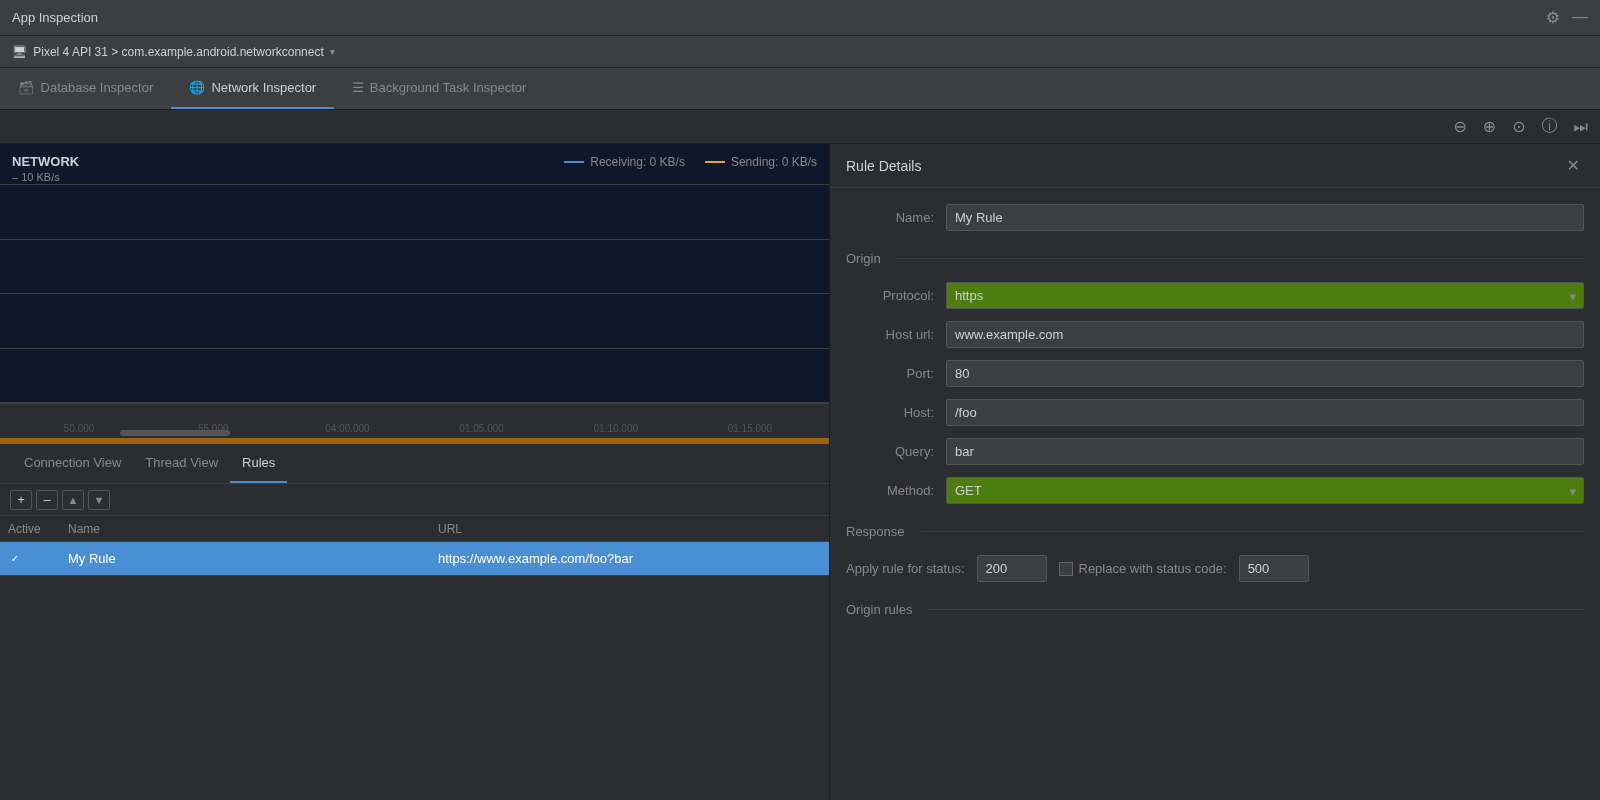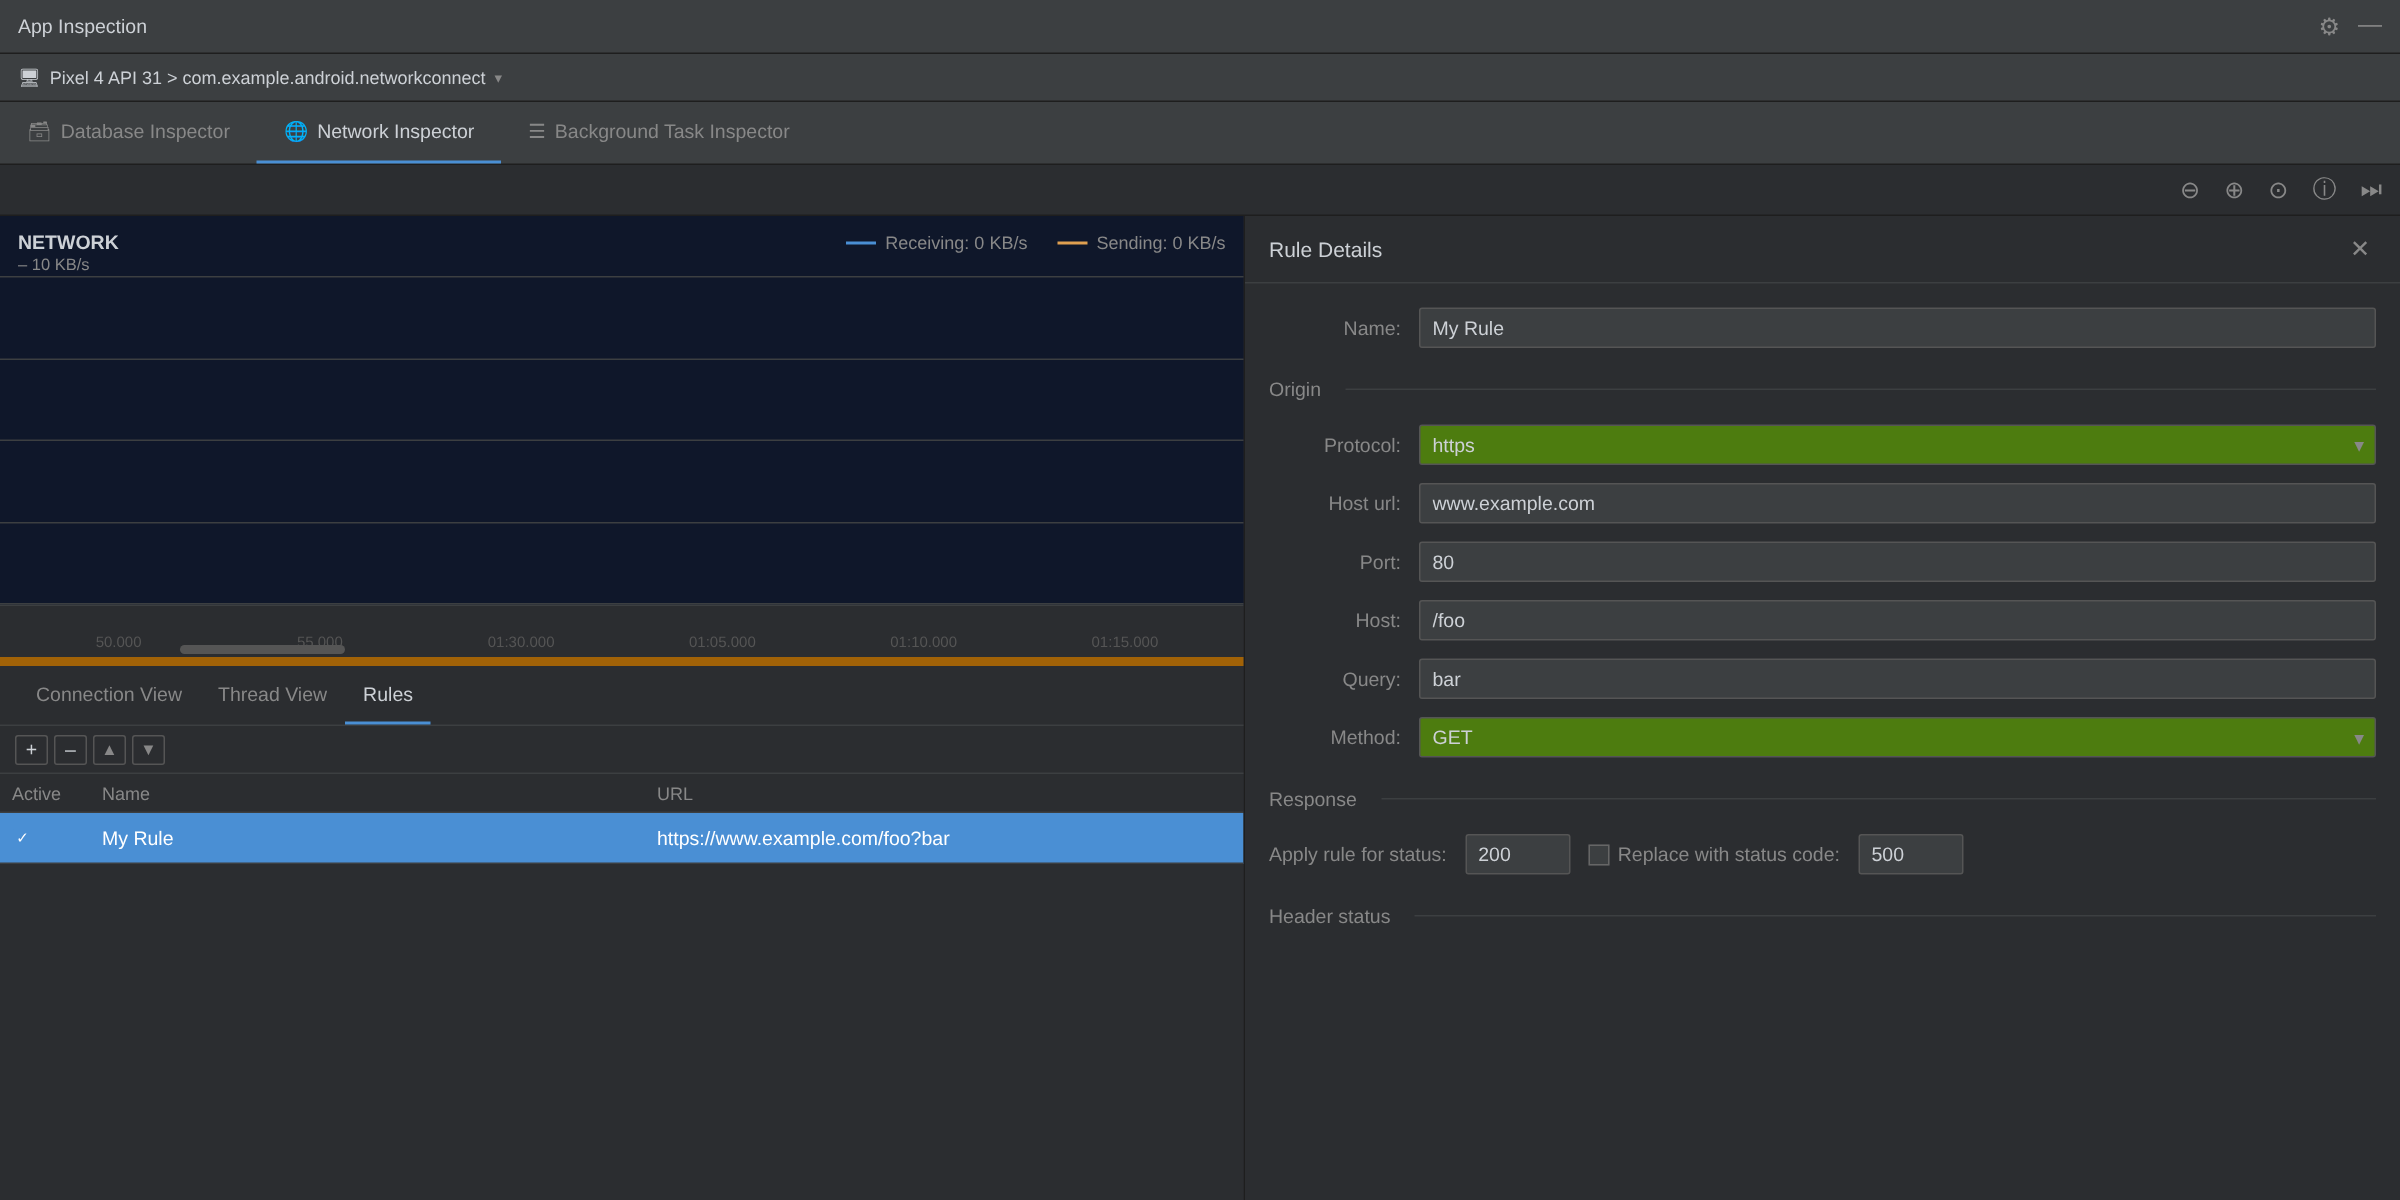--- a/index.html
+++ b/index.html
@@ -531,21 +531,21 @@
         <div class="chart-grid-line"></div>
         <div class="chart-grid-line"></div>
         <div class="chart-grid-line"></div>
       </div>
     </div>
 
     <div class="timeline-area">
       <div class="timeline-ticks">
         <span class="tick-label">50.000</span>
         <span class="tick-label">55.000</span>
-        <span class="tick-label">01:30.000</span>
+        <span class="tick-label">04:00.000</span>
         <span class="tick-label">01:05.000</span>
         <span class="tick-label">01:10.000</span>
         <span class="tick-label">01:15.000</span>
       </div>
       <div class="timeline-scrollbar"></div>
     </div>
 
     <div class="view-tabs">
       <div class="view-tab">
         <span>Connection View</span>
@@ -652,20 +652,20 @@
         <span class="response-label">Apply rule for status:</span>
         <input class="response-input-sm" type="text" value="200" style="">
         <label class="response-checkbox-label">
           <div class="response-checkbox"></div>
           <span>Replace with status code:</span>
         </label>
         <input class="response-input-sm" type="text" value="500" style="">
       </div>
 
       <div class="section-separator">
-        <span class="section-separator-label">Header status</span>
+        <span class="section-separator-label">Origin rules</span>
         <div class="section-separator-line"></div>
       </div>
 
     </div>
   </div>
 
 </div>
 
 </body></html>

